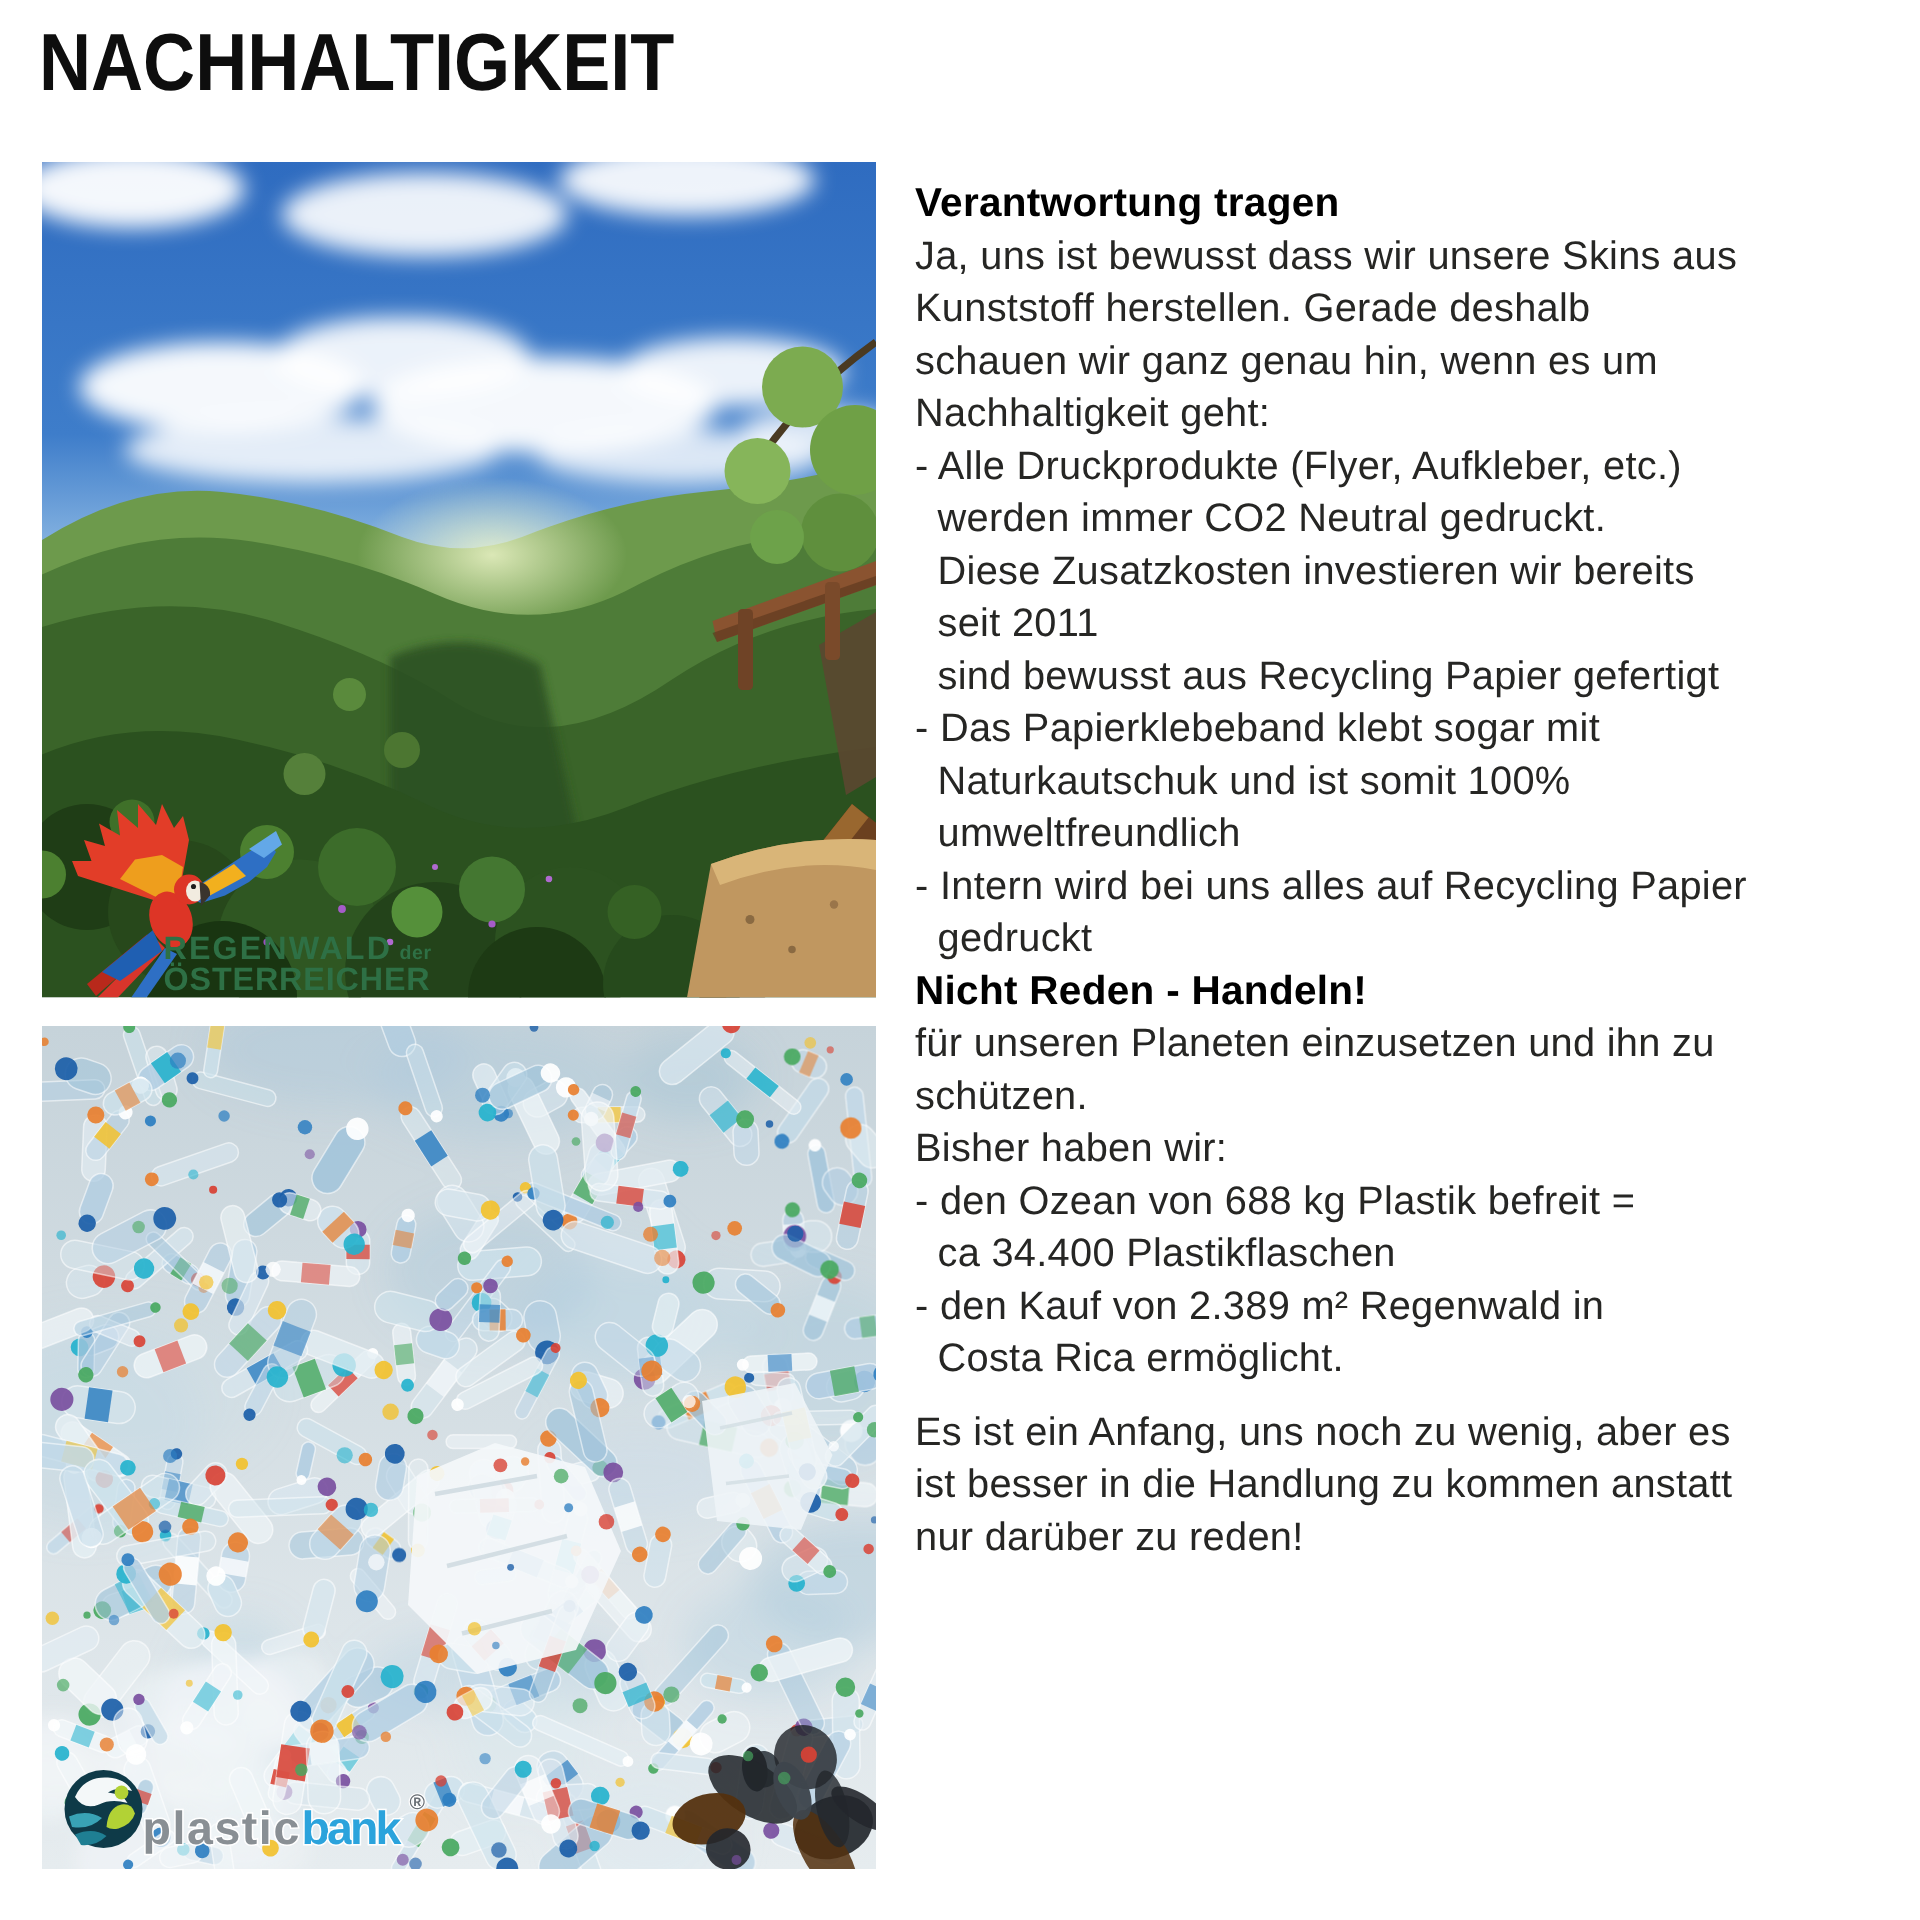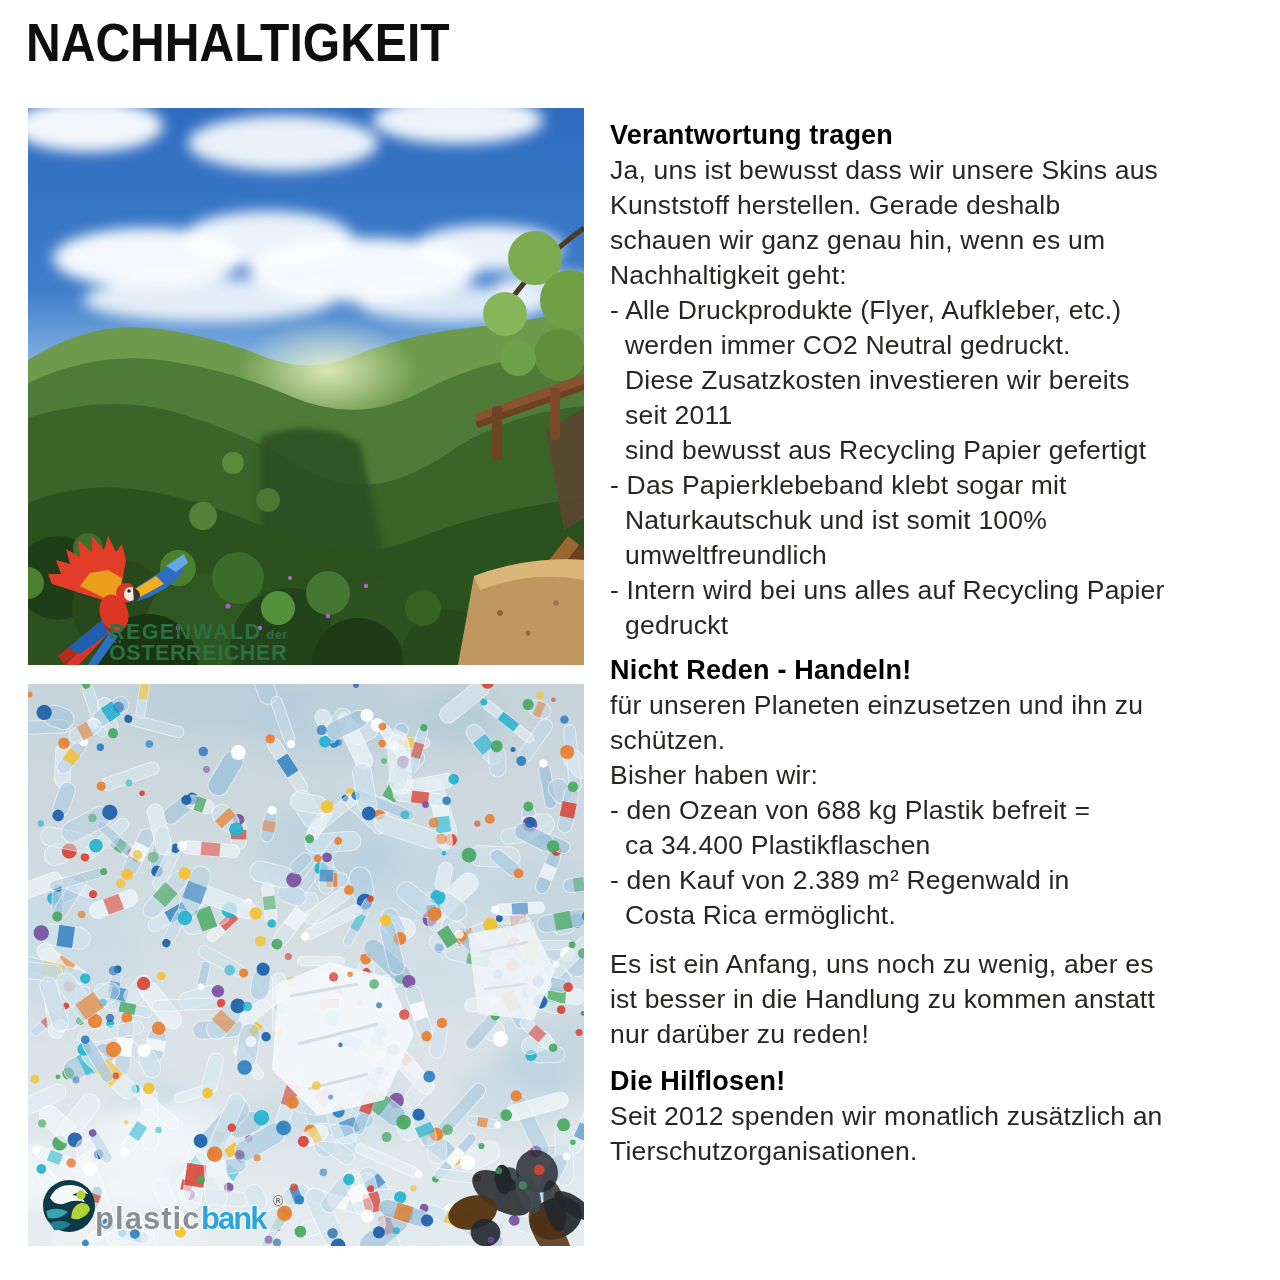--- a/index.html
+++ b/index.html
@@ -10,21 +10,21 @@
   .photo{position:absolute;left:28px;width:556px;overflow:hidden;background:#dfe6ea;}
   #photo1{top:108px;height:557px;}
   #photo2{top:684px;height:562px;}
   .photo svg{display:block;}
   .textcol{position:absolute;left:610px;top:118px;width:665px;font-size:26.5px;line-height:35px;
            letter-spacing:.2px;color:#262624;}
   .heading{font-weight:bold;font-size:27px;color:#000000;}
   .line{white-space:nowrap;}
   .line.cont{padding-left:15px;}
   .line.gap{margin-top:14px;}
-  .section.s2{margin-top:10px;}
+  .section.s2{}
   .section.s3{margin-top:12px;}
 </style>
 </head>
 <body>
 
 <div class="page">
 
   <div class="title">NACHHALTIGKEIT</div>
 
   <div class="photo" id="photo1">
@@ -1530,22 +1530,15 @@
           <div class="line">Bisher haben wir:</div>
           <div class="line bullet">- den Ozean von 688 kg Plastik befreit =</div>
           <div class="line cont">ca 34.400 Plastikflaschen</div>
           <div class="line bullet">- den Kauf von 2.389 m² Regenwald in</div>
           <div class="line cont">Costa Rica ermöglicht.</div>
           <div class="line gap">Es ist ein Anfang, uns noch zu wenig, aber es</div>
           <div class="line">ist besser in die Handlung zu kommen anstatt</div>
           <div class="line">nur darüber zu reden!</div>
         </div>
     </div>
-    <div class="section s3">
-      <div class="heading">Die Hilflosen!</div>
-      <div class="body">
-          <div class="line">Seit 2012 spenden wir monatlich zusätzlich an</div>
-          <div class="line">Tierschutzorganisationen.</div>
-        </div>
-    </div>
   </div>
 
 </div>
 
 </body></html>

